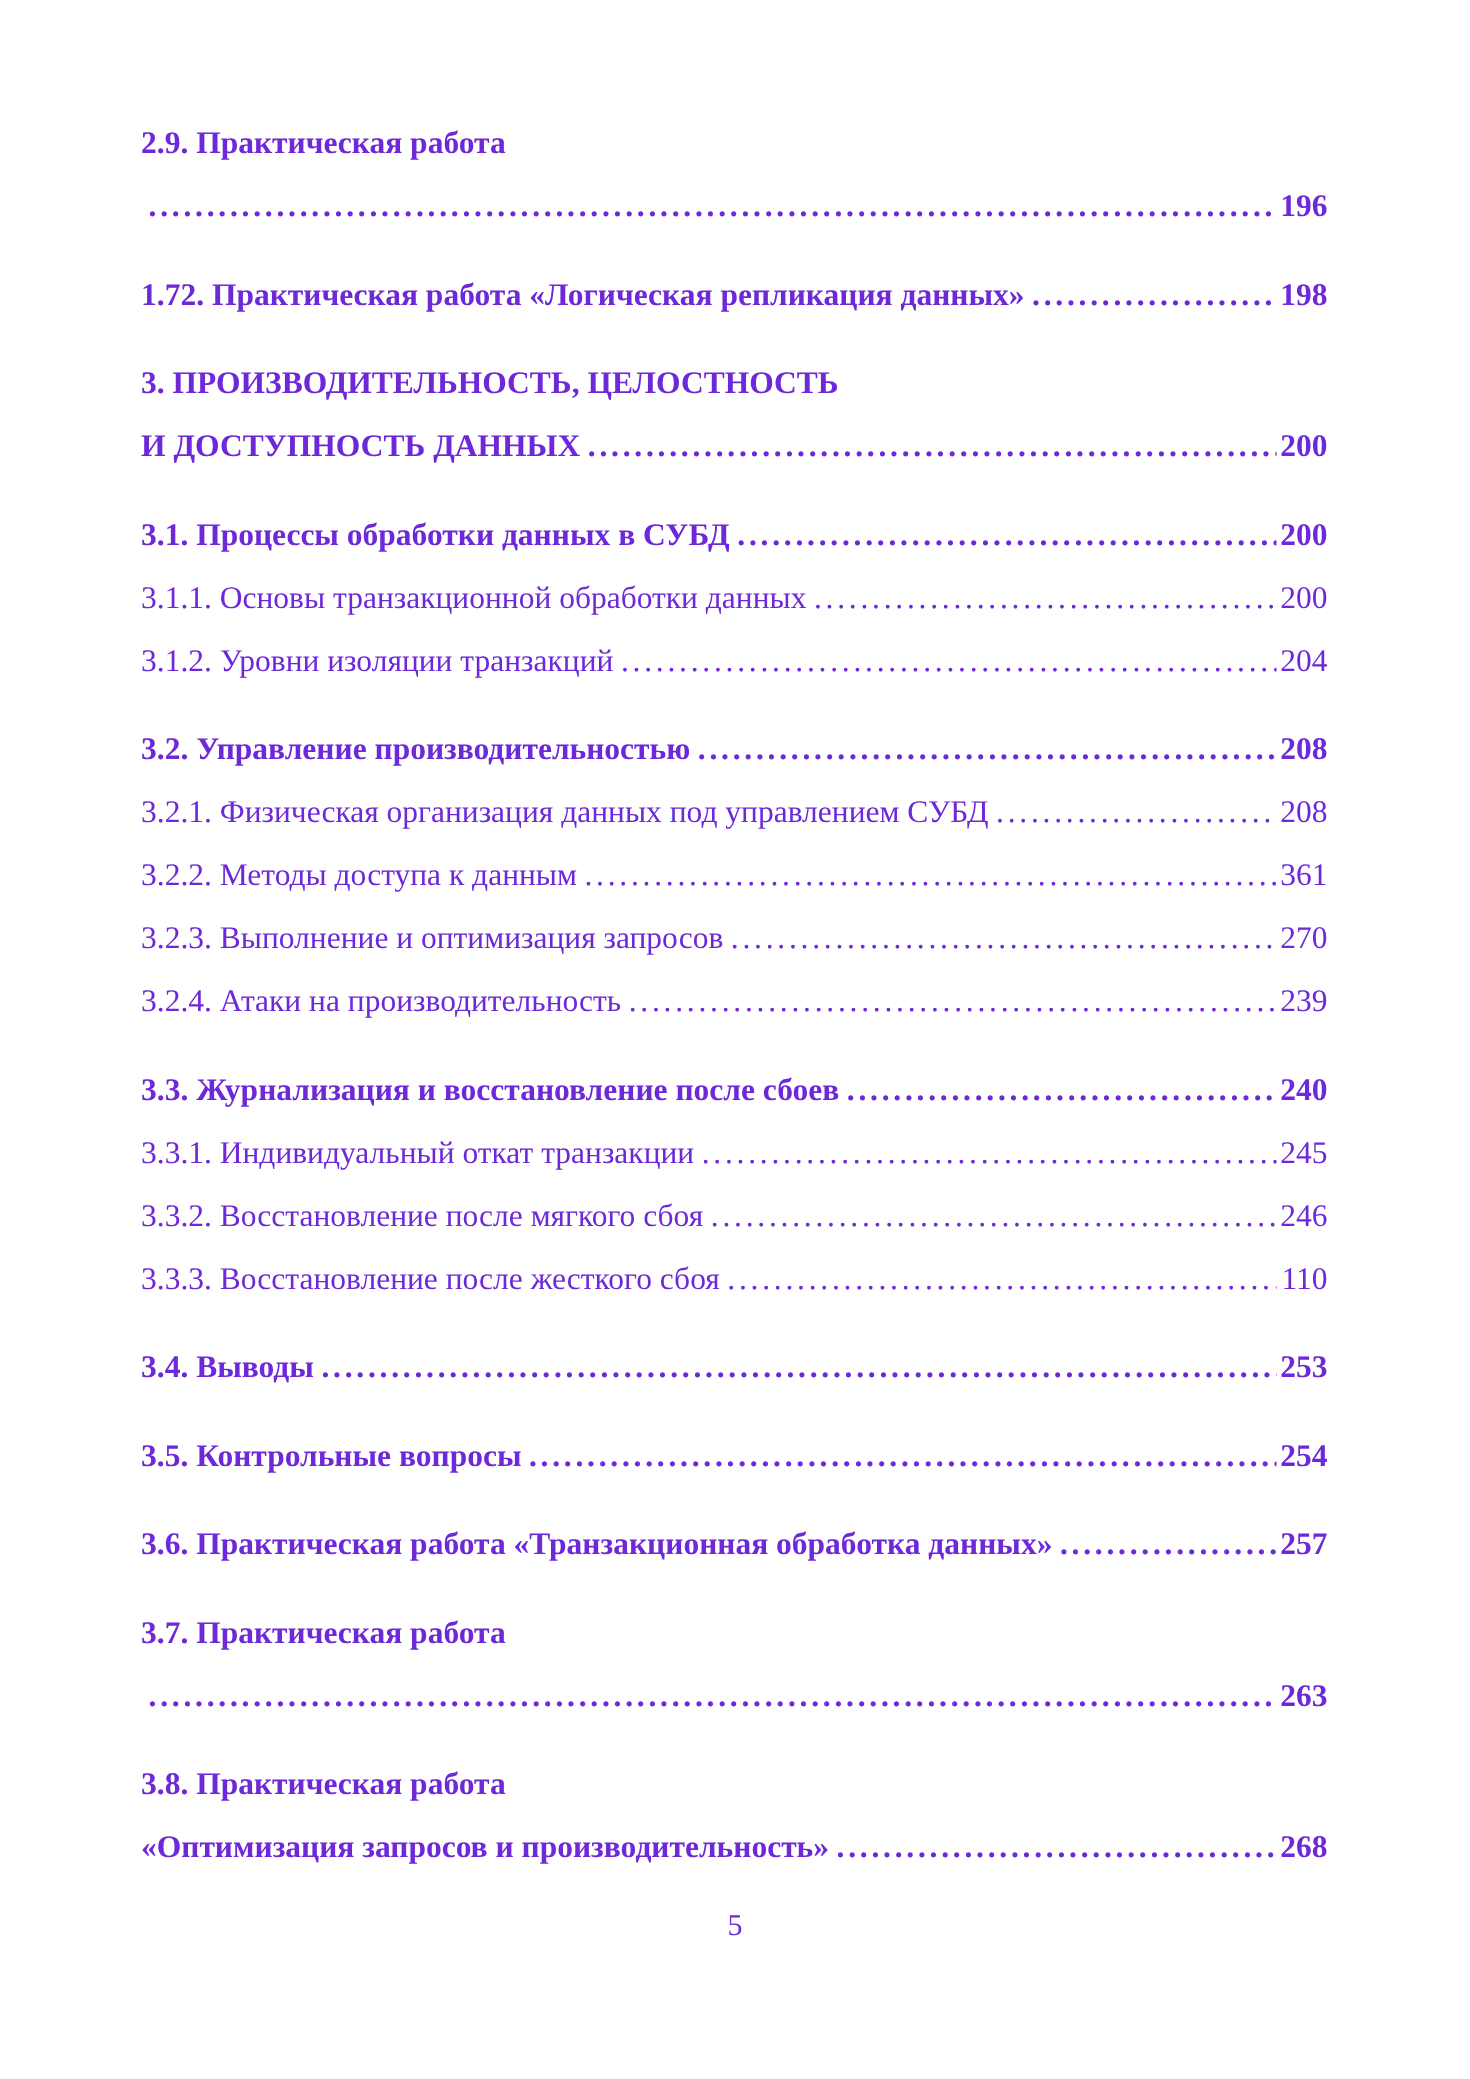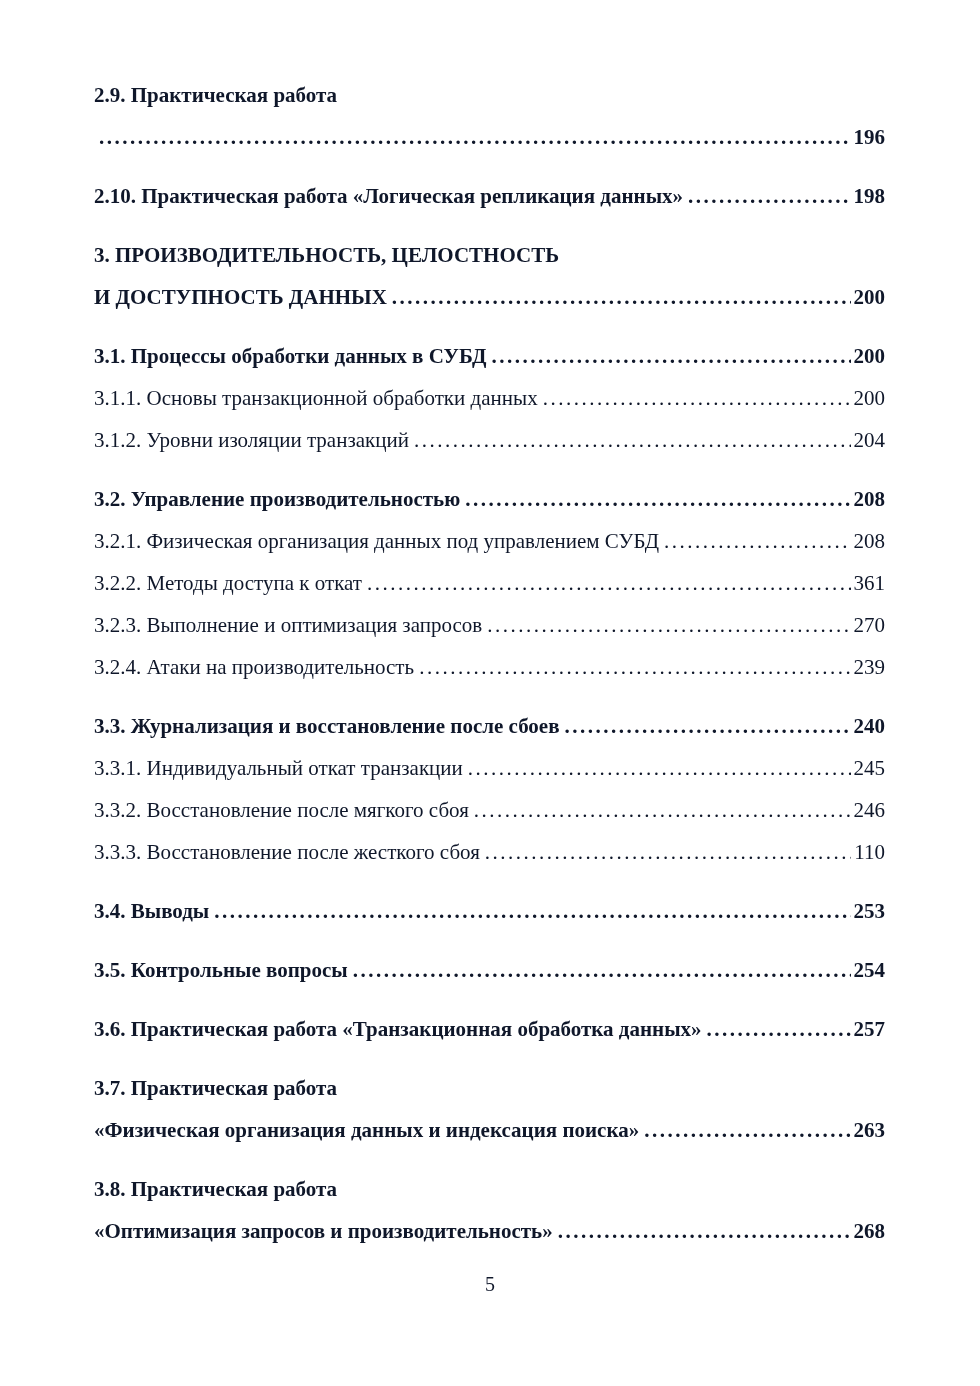--- a/index.html
+++ b/index.html
@@ -10,21 +10,21 @@
   .page {
     position: relative;
     width: 980px;
     height: 1386px;
     margin: 0 auto;
     background: #ffffff;
     box-sizing: border-box;
     padding: 74px 95px 0 94px;
     overflow: hidden;
     font-family: "Liberation Serif", "DejaVu Serif", serif;
-    color: #0f172a;
+    color: #6d28d9;
   }
   .toc {
     width: 100%;
   }
   .entry {
     font-size: 21px;
   }
   .entry.section {
     font-weight: bold;
     margin-top: 17px;
@@ -77,21 +77,21 @@
         <div class="line">
           <span class="title">2.9. Практическая работа</span>
         </div>
         <div class="line">
           <span class="dots"></span>
           <span class="pageno">196</span>
         </div>
       </div>
       <div class="entry section">
         <div class="line">
-          <span class="title">2.10. Практическая работа «Логическая репликация данных»</span>
+          <span class="title">1.72. Практическая работа «Логическая репликация данных»</span>
           <span class="dots"></span>
           <span class="pageno">198</span>
         </div>
       </div>
       <div class="entry section">
         <div class="line">
           <span class="title">3. ПРОИЗВОДИТЕЛЬНОСТЬ, ЦЕЛОСТНОСТЬ</span>
         </div>
         <div class="line">
           <span class="title">И ДОСТУПНОСТЬ ДАННЫХ</span>
@@ -129,21 +129,21 @@
       </div>
       <div class="entry sub">
         <div class="line">
           <span class="title">3.2.1. Физическая организация данных под управлением СУБД</span>
           <span class="dots"></span>
           <span class="pageno">208</span>
         </div>
       </div>
       <div class="entry sub">
         <div class="line">
-          <span class="title">3.2.2. Методы доступа к откат</span>
+          <span class="title">3.2.2. Методы доступа к данным</span>
           <span class="dots"></span>
           <span class="pageno">361</span>
         </div>
       </div>
       <div class="entry sub">
         <div class="line">
           <span class="title">3.2.3. Выполнение и оптимизация запросов</span>
           <span class="dots"></span>
           <span class="pageno">270</span>
         </div>
@@ -202,21 +202,20 @@
           <span class="title">3.6. Практическая работа «Транзакционная обработка данных»</span>
           <span class="dots"></span>
           <span class="pageno">257</span>
         </div>
       </div>
       <div class="entry section">
         <div class="line">
           <span class="title">3.7. Практическая работа</span>
         </div>
         <div class="line">
-          <span class="title">«Физическая организация данных и индексация поиска»</span>
           <span class="dots"></span>
           <span class="pageno">263</span>
         </div>
       </div>
       <div class="entry section">
         <div class="line">
           <span class="title">3.8. Практическая работа</span>
         </div>
         <div class="line">
           <span class="title">«Оптимизация запросов и производительность»</span>

